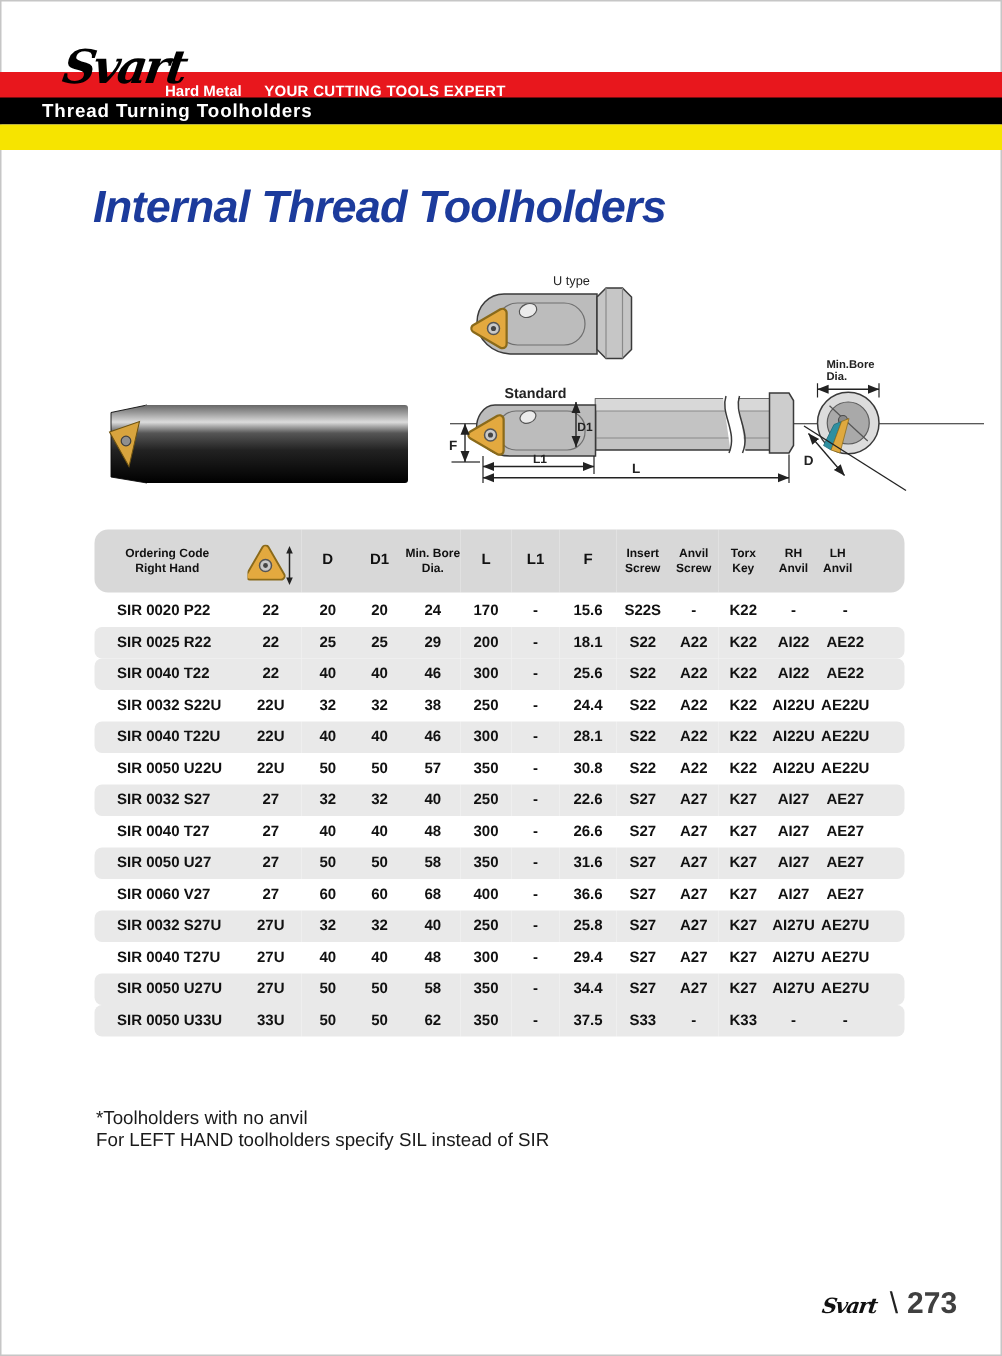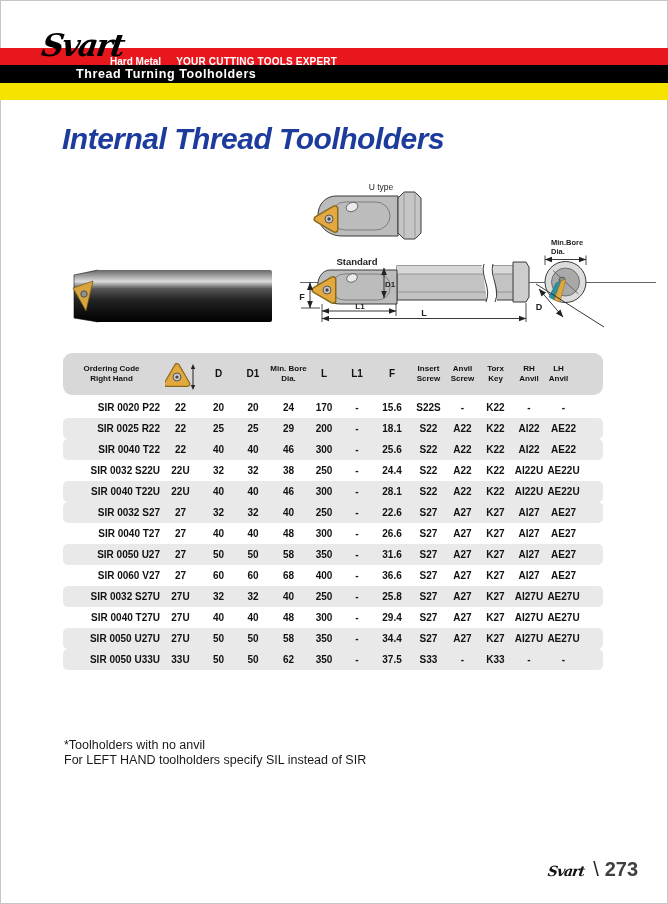--- a/index.html
+++ b/index.html
@@ -11,21 +11,21 @@
   
   .brand-logo{
     position:absolute;left:42px;top:28px;z-index:5;color:#000;
     font-family:"DejaVu Serif",serif;font-style:italic;font-weight:bold;
     font-size:31px;line-height:34px;letter-spacing:-2px;transform:skewX(-8deg);
   }
   .bar-red{position:absolute;left:0;right:0;top:48px;height:27px;background:#e8171d;display:flex;align-items:center;}
   .hard-metal{margin-left:110px;color:#fff;font-size:10px;font-weight:bold;white-space:nowrap;}
   .tagline{margin-left:15px;color:#fff;font-size:10px;font-weight:bold;letter-spacing:.2px;white-space:nowrap;text-align:right;}
   .bar-black{position:absolute;left:0;right:0;top:65px;height:18px;background:#000;display:flex;align-items:center;}
-  .banner-title{margin-left:76px;color:#fff;font-size:12.5px;font-weight:bold;letter-spacing:.6px;}
+  .banner-title{margin-left:28px;color:#fff;font-size:12.5px;font-weight:bold;letter-spacing:.6px;}
   .bar-yellow{position:absolute;left:0;right:0;top:83px;height:17px;background:#f6e400;}
   .page-title{
     position:absolute;left:62px;top:122px;font-size:30px;font-weight:bold;font-style:italic;
     color:#1c3b9c;letter-spacing:-.5px;white-space:nowrap;
   }
   
   .diagram-svg{position:absolute;left:0;top:170px;}
   .dim{stroke:#222;stroke-width:.9;fill:none;}
   .dimtext{font-family:"Liberation Sans",sans-serif;font-weight:bold;fill:#222;}
   
@@ -35,21 +35,21 @@
     font-size:8px;font-weight:bold;color:#111;line-height:1.3;white-space:pre-line;
   }
   table.spec thead th.big{font-size:10px;}
   table.spec thead th:first-child{border-radius:9px 0 0 9px;}
   table.spec thead th:last-child{border-radius:0 9px 9px 0;padding-right:32px;}
   table.spec tbody td{
     height:21px;padding:0;text-align:center;vertical-align:middle;
     font-size:10px;font-weight:bold;color:#111;white-space:nowrap;
   }
   table.spec tbody td:last-child{padding-right:22px;}
-  table.spec tbody td.code{text-align:right;padding-left:15px;margin-top:45px;}
+  table.spec tbody td.code{text-align:left;padding-left:15px;margin-top:45px;}
   table.spec tbody tr.shaded td{background:#e9e9e9;}
   table.spec tbody tr.shaded td:first-child{border-radius:5px 0 0 5px;}
   table.spec tbody tr.shaded td:last-child{border-radius:0 5px 5px 0;}
   table.spec tbody tr:first-child td{border-top:2px solid transparent;}
   
   .footnote{position:absolute;left:64px;top:738px;font-size:12.5px;line-height:15px;color:#1a1a1a;}
   .footer{position:absolute;left:548px;top:858px;display:flex;align-items:baseline;}
   .footer-logo{font-family:"DejaVu Serif",serif;font-style:italic;font-weight:bold;font-size:14px;letter-spacing:-1px;transform:skewX(-8deg);}
   .footer-sep{font-size:20px;font-weight:400;color:#222;margin:0 6px 0 9px;}
   .footer-page{font-size:20px;font-weight:bold;color:#404040;}
@@ -280,20 +280,35 @@
           <td>46</td>
           <td>300</td>
           <td>-</td>
           <td>28.1</td>
           <td>S22</td>
           <td>A22</td>
           <td>K22</td>
           <td>AI22U</td>
           <td>AE22U</td>
         </tr>
+        <tr>
+          <td class="code">SIR 0050 U22U</td>
+          <td>22U</td>
+          <td>50</td>
+          <td>50</td>
+          <td>57</td>
+          <td>350</td>
+          <td>-</td>
+          <td>30.8</td>
+          <td>S22</td>
+          <td>A22</td>
+          <td>K22</td>
+          <td>AI22U</td>
+          <td>AE22U</td>
+        </tr>
         <tr class="shaded">
           <td class="code">SIR 0032 S27</td>
           <td>27</td>
           <td>32</td>
           <td>32</td>
           <td>40</td>
           <td>250</td>
           <td>-</td>
           <td>22.6</td>
           <td>S27</td>

